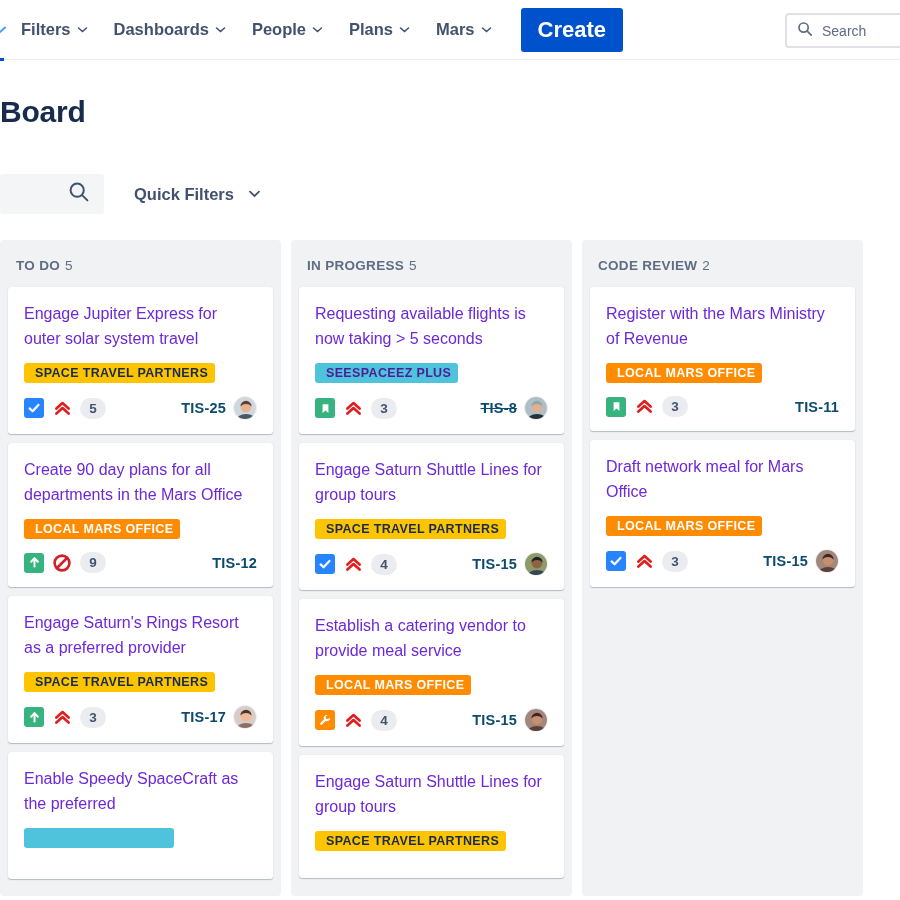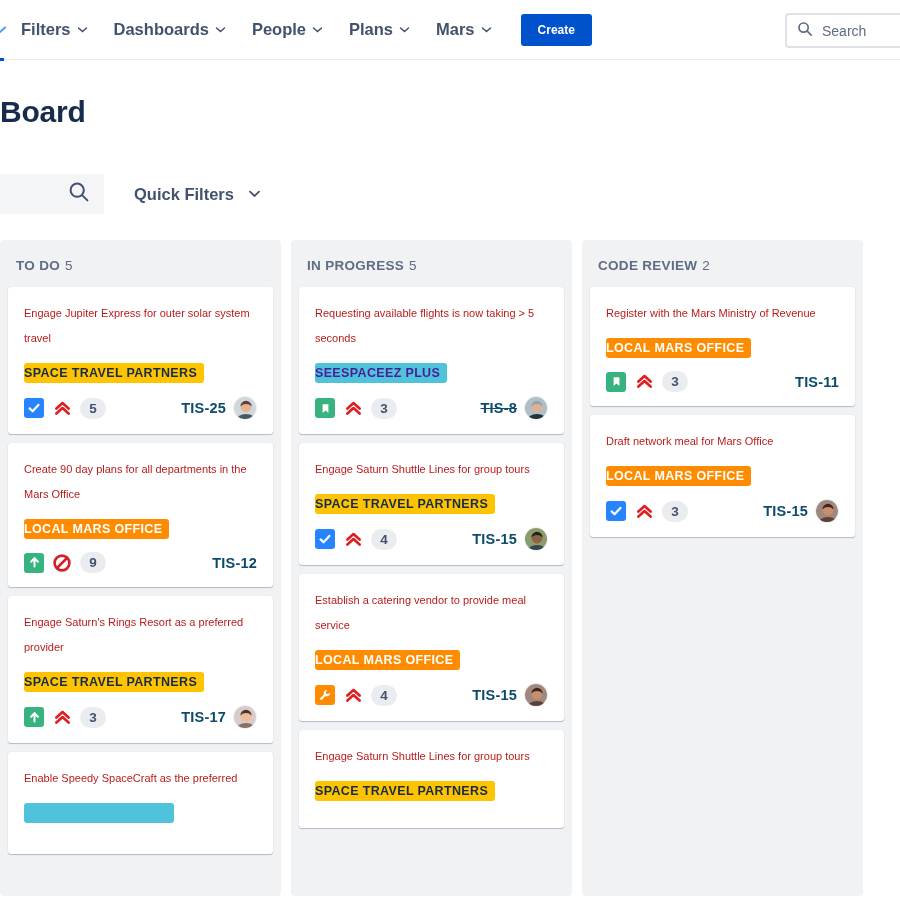--- a/index.html
+++ b/index.html
@@ -53,21 +53,21 @@
     font-weight: 700;
     color: #42526e;
     cursor: pointer;
     white-space: nowrap;
   }
   .nav-item .chev { display: block; }
   .create-btn {
     margin-left: 16px;
     background: #0052cc;
     color: #ffffff;
-    font-size: 12px;
+    font-size: 22px;
     font-weight: 700;
     border: none;
     border-radius: 3px;
     padding: 9px 17px;
     cursor: pointer;
     font-family: "Liberation Sans", sans-serif;
   }
   .nav-right {
     position: absolute;
     left: 785px;
@@ -165,32 +165,32 @@
 
   .card {
     background: #ffffff;
     border-radius: 3px;
     box-shadow: 0 1px 1px rgba(9,30,66,0.25), 0 0 1px rgba(9,30,66,0.13);
     padding: 14px 16px 14px 16px;
     margin-bottom: 9px;
     cursor: pointer;
   }
   .card-title {
-    font-size: 11px;
+    font-size: 16px;
     line-height: 25px;
-    color: #b91c1c;
+    color: #6d28d9;
     margin-bottom: 12px;
   }
   .label {
     display: inline-block;
     font-size: 12.5px;
     font-weight: 700;
     letter-spacing: 0.35px;
     border-radius: 3px;
-    padding: 4px 7px 3px 0;
+    padding: 4px 7px 3px 11px;
     line-height: 13px;
     margin-bottom: 13px;
   }
   .card-foot {
     display: flex;
     align-items: center;
     gap: 8px;
   }
   .type-icon {
     width: 20px; height: 20px;

